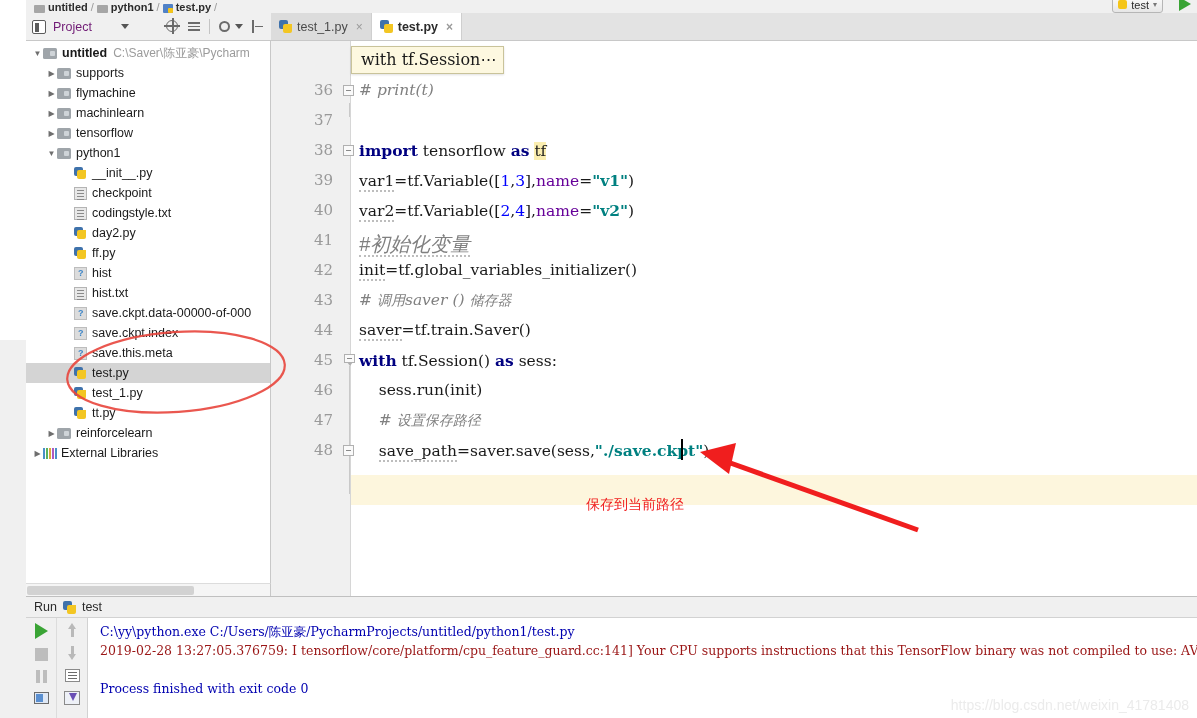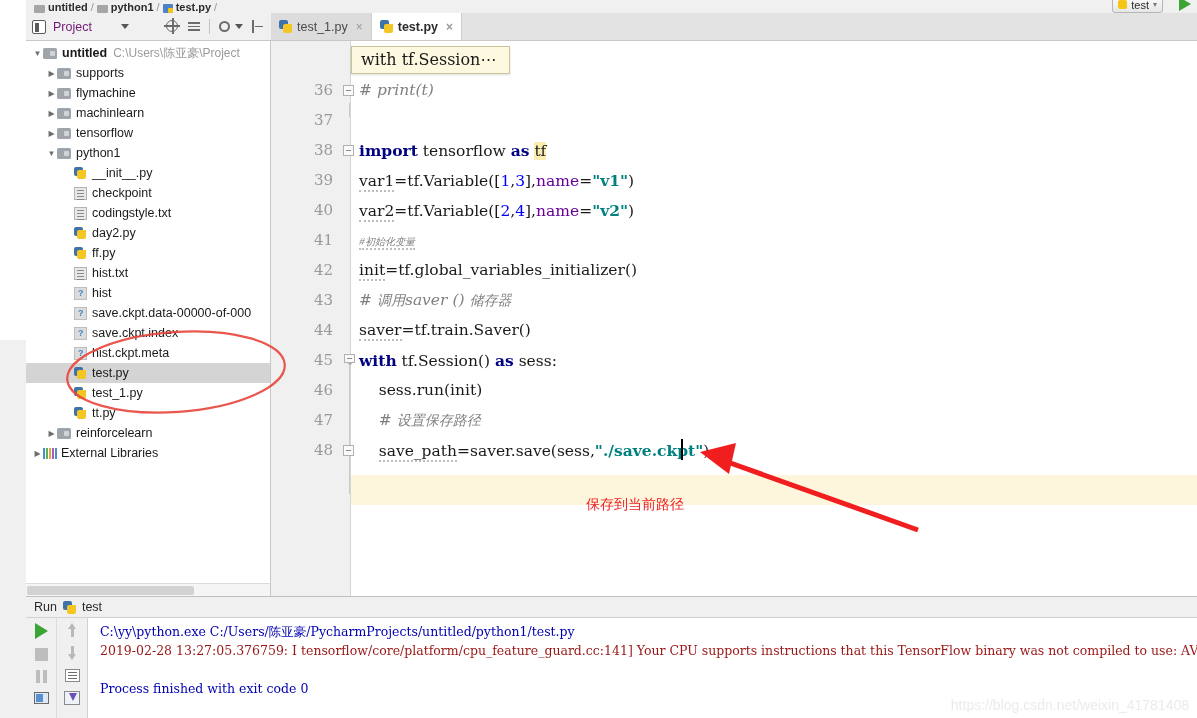--- a/index.html
+++ b/index.html
@@ -178,21 +178,21 @@
   }
   .foldtri .bx { position:absolute; left:1px; top:0; width:11px; height:9px; border:1px solid #b0b0b0; background:#fafafa; box-sizing:border-box;}
   .foldtri .bx::after{content:"";position:absolute;left:2px;top:3px;width:5px;height:1px;background:#8a8a8a;}
   .foldtri .tip{position:absolute;left:3.5px;top:8px;width:0;height:0;border-left:3px solid transparent;border-right:3px solid transparent;border-top:4px solid #b0b0b0;}
   .foldline { position: absolute; width: 1px; background: #c9c9c9; }
 
   
   .crumb-popup {
     position: absolute; left: 351px; top: 46px;
     background: #fdf8e0; border: 1px solid #c9c39a;
-    padding: 3px 13px 4px 9px;
+    padding: 3px 7px 4px 9px;
     font-family: "DejaVu Serif", serif; font-size: 16px; color: #1a1a1a;
     white-space: nowrap; box-shadow: 0 1px 2px rgba(0,0,0,0.12);
   }
 
   
   .caret-bar { position: absolute; width: 2px; height: 21px; background: #000; }
 
   
   .anno-text {
     position: absolute; font-family: "DejaVu Sans", sans-serif;
@@ -327,21 +327,21 @@
       <span class="x">×</span>
     </div>
     <div class="tabbar-rest"></div>
   </div>
 
   <div class="tree">
     <div class="row indent-1" style="margin-top:2px">
       <span class="arrow">▼</span>
       <span class="folder"></span>
       <span class="bold">untitled</span>
-      <span class="path-dim">C:\Users\陈亚豪\Project</span>
+      <span class="path-dim">C:\Saver\陈亚豪\Pycharm</span>
     </div>
     <div class="row indent-2">
       <span class="arrow">▶</span>
       <span class="folder"></span>
       <span>supports</span>
     </div>
     <div class="row indent-2">
       <span class="arrow">▶</span>
       <span class="folder"></span>
       <span>flymachine</span>
@@ -375,38 +375,38 @@
     </div>
     <div class="row indent-3">
       <span class="ficon py"></span>
       <span>day2.py</span>
     </div>
     <div class="row indent-3">
       <span class="ficon py"></span>
       <span>ff.py</span>
     </div>
     <div class="row indent-3">
+      <span class="ficon unk"></span>
+      <span>hist</span>
+    </div>
+    <div class="row indent-3">
       <span class="ficon txt"></span>
       <span>hist.txt</span>
     </div>
     <div class="row indent-3">
       <span class="ficon unk"></span>
-      <span>hist</span>
-    </div>
-    <div class="row indent-3">
-      <span class="ficon unk"></span>
       <span>save.ckpt.data-00000-of-000</span>
     </div>
     <div class="row indent-3">
       <span class="ficon unk"></span>
       <span>save.ckpt.index</span>
     </div>
     <div class="row indent-3">
       <span class="ficon unk"></span>
-      <span>hist.ckpt.meta</span>
+      <span>save.this.meta</span>
     </div>
     <div class="row indent-3 sel">
       <span class="ficon py"></span>
       <span>test.py</span>
     </div>
     <div class="row indent-3">
       <span class="ficon py"></span>
       <span>test_1.py</span>
     </div>
     <div class="row indent-3">
@@ -457,21 +457,21 @@
         <div class="bx"></div>
         <div class="tip"></div>
       </div>
     <div class="foldbox" style="left:72px; top:404px"></div>
 
     <div class="cl" style="left:88px; top:40px"><span class="com">#&nbsp;print(t)</span></div>
     <div class="cl" style="left:88px; top:70px"></div>
     <div class="cl" style="left:88px; top:100px"><span class="kw">import</span> tensorflow <span class="kw">as</span> <span class="hlident">tf</span></div>
     <div class="cl" style="left:88px; top:130px"><span class="squig">var1</span>=tf.Variable([<span class="num">1</span>,<span class="num">3</span>],<span class="kwarg">name</span>=<span class="str">"v1"</span>)</div>
     <div class="cl" style="left:88px; top:160px"><span class="squig">var2</span>=tf.Variable([<span class="num">2</span>,<span class="num">4</span>],<span class="kwarg">name</span>=<span class="str">"v2"</span>)</div>
-    <div class="cl" style="left:88px; top:190px"><span class="com squig" style="font-family:Liberation Mono, monospace;font-size:10px">#初始化变量</span></div>
+    <div class="cl" style="left:88px; top:190px"><span class="com squig" style="font-family:Liberation Sans, sans-serif;font-size:20px">#初始化变量</span></div>
     <div class="cl" style="left:88px; top:220px"><span class="squig">init</span>=tf.global_variables_initializer()</div>
     <div class="cl" style="left:88px; top:250px"><span class="com">#&nbsp;</span><span class="com" style="font-family:'DejaVu Sans',sans-serif;font-size:14px">调用</span><span class="com">saver () </span><span class="com" style="font-family:'DejaVu Sans',sans-serif;font-size:14px">储存器</span></div>
     <div class="cl" style="left:88px; top:280px"><span class="squig">saver</span>=tf.train.Saver()</div>
     <div class="cl" style="left:88px; top:310px"><span class="kw">with</span> tf.Session() <span class="kw">as</span> sess:</div>
     <div class="cl" style="left:88px; top:340px">    sess.run(init)</div>
     <div class="cl" style="left:88px; top:370px">    <span class="com">#&nbsp;</span><span class="com" style="font-family:'DejaVu Sans',sans-serif;font-size:14px">设置保存路径</span></div>
     <div class="cl" style="left:88px; top:400px">    <span class="squig">save_path</span>=saver.save(sess,<span class="str">"./save.ckpt"</span>)</div>
 
     <div class="caret-bar" style="left:410px; top:398px"></div>
   </div>

